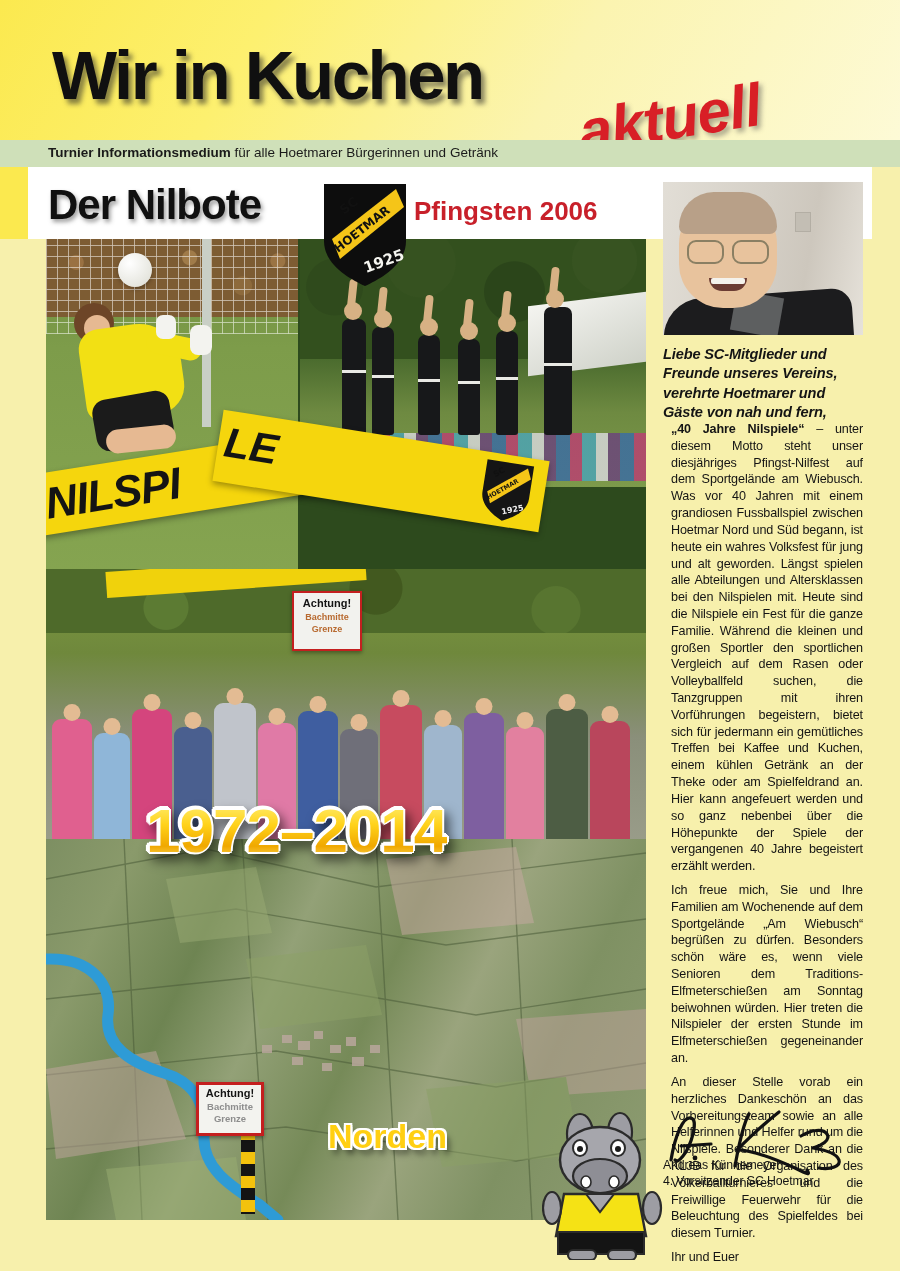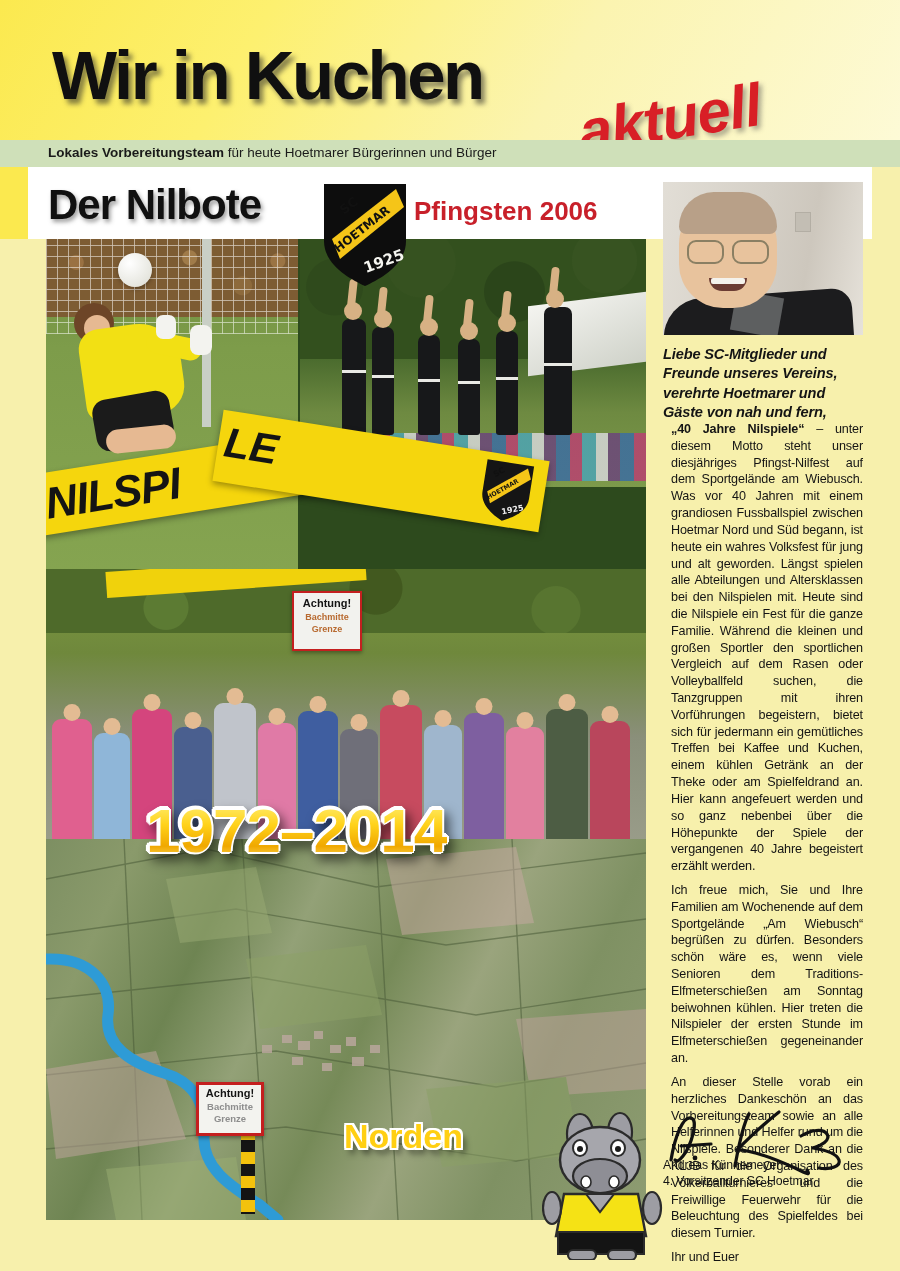--- a/index.html
+++ b/index.html
@@ -174,21 +174,20 @@
       linear-gradient(115deg,#7d8f62 0%,#8a9a6b 12%,#6e8452 26%,#93a177 38%,#768a58 52%,#9aa47d 64%,#7f9163 78%,#8e9c72 100%);
   }
   .map-label{
     position:absolute;font-weight:bold;color:#ffcf12;
     font-size:34px;letter-spacing:0;
     text-shadow:
       -2px -2px 0 #ffffff, 2px -2px 0 #ffffff, -2px 2px 0 #ffffff, 2px 2px 0 #ffffff,
       0 -2px 0 #ffffff, 0 2px 0 #ffffff, -2px 0 0 #ffffff, 2px 0 0 #ffffff,
       4px 6px 6px rgba(0,0,0,.55);
     white-space:nowrap;
-    margin-left:16px;
   }
   .map-label.norden{left:282px;top:278px;}
 
   .map-sign{
     position:absolute;left:150px;top:243px;width:62px;height:48px;background:#f3f3ef;
     border:3px solid #c41f1f;box-shadow:0 2px 4px rgba(0,0,0,.4);z-index:6;
   }
   .map-sign .m1{position:absolute;left:0;right:0;top:2px;text-align:center;font-size:11px;font-weight:bold;color:#141414;}
   .map-sign .m2{position:absolute;left:0;right:0;top:16px;text-align:center;font-size:9.5px;font-weight:bold;color:#8d8d8d;}
   .map-sign .m3{position:absolute;left:0;right:0;top:28px;text-align:center;font-size:9.5px;font-weight:bold;color:#8d8d8d;}
@@ -248,21 +247,21 @@
 
 <div class="page">
 
   <div class="masthead">
     <div class="mast-title">Wir in Kuchen</div>
     <div class="mast-aktuell">aktuell</div>
   </div>
 
   <div class="subtitle-band">
     <div class="txt">
-      <b>Lokales  Vorbereitungsteam</b><span> für heute Hoetmarer  Bürgerinnen und Bürger</span>
+      <b>Turnier  Informationsmedium</b><span> für alle Hoetmarer  Bürgerinnen und Getränk</span>
     </div>
   </div>
 
   <div class="nilbote-bar"></div>
   <div class="side-strip-l"></div>
   <div class="side-strip-r"></div>
   <div class="nilbote-title">Der Nilbote</div>
   <div class="pfingsten">Pfingsten 2006</div>
 
   <svg class="crest" viewBox="0 0 94 108">
@@ -482,21 +481,21 @@
         <i style="right:0"></i>
     </div>
     <div class="p-mouth"></div>
     <div class="p-teeth"></div>
   </div>
 
   <div class="greet">Liebe SC-Mitglieder und Freunde unseres Vereins, verehrte Hoetmarer und Gäste von nah und fern,</div>
 
   <div class="bodytext">
     <p><b>„40 Jahre Nilspiele“</b><span id="p1rest"> – unter diesem Motto steht unser diesjähriges Pfingst-Nilfest auf dem Sportgelände am Wiebusch. Was vor 40 Jahren mit einem grandiosen Fussballspiel zwischen Hoetmar Nord und Süd begann, ist heute ein wahres Volksfest für jung und alt geworden. Längst spielen alle Abteilungen und Altersklassen bei den Nilspielen mit. Heute sind die Nilspiele ein Fest für die ganze Familie. Während die kleinen und großen Sportler den sportlichen Vergleich auf dem Rasen oder Volleyballfeld suchen, die Tanzgruppen mit ihren Vorführungen begeistern, bietet sich für jedermann ein gemütliches Treffen bei Kaffee und Kuchen, einem kühlen Getränk an der Theke oder am Spielfeldrand an. Hier kann angefeuert werden und so ganz nebenbei über die Höhepunkte der Spiele der vergangenen 40 Jahre begeistert erzählt werden.</span></p>
-    <p>Ich freue mich, Sie und Ihre Familien am Wochenende auf dem Sportgelände „Am Wiebusch“ begrüßen zu dürfen. Besonders schön wäre es, wenn viele Senioren dem Traditions- Elfmeterschießen am Sonntag beiwohnen kühlen. Hier treten die Nilspieler der ersten Stunde im Elfmeterschießen gegeneinander an.</p>
+    <p>Ich freue mich, Sie und Ihre Familien am Wochenende auf dem Sportgelände „Am Wiebusch“ begrüßen zu dürfen. Besonders schön wäre es, wenn viele Senioren dem Traditions- Elfmeterschießen am Sonntag beiwohnen würden. Hier treten die Nilspieler der ersten Stunde im Elfmeterschießen gegeneinander an.</p>
     <p>An dieser Stelle vorab ein herzliches Dankeschön an das Vorbereitungsteam sowie an alle Helferinnen und Helfer rund um die Nilspiele. Besonderer Dank an die KLJB für die Organisation des Völkerballturnieres und die Freiwillige Feuerwehr für die Beleuchtung des Spielfeldes bei diesem Turnier.</p>
     <p>Ihr und Euer</p>
   </div>
 
   <div class="signature-block">
     <svg class="sig-svg" width="196" height="70" viewBox="0 0 196 70">
       <g fill="none" stroke="#111" stroke-width="3.2" stroke-linecap="round" stroke-linejoin="round">
         <path d="M10 54 C14 30 22 10 30 12 C38 14 30 40 22 50 C18 55 16 56 14 54"></path>
         <path d="M20 40 L50 38"></path>
         <circle cx="34" cy="52" r="2.4" fill="#111" stroke="none"></circle>

